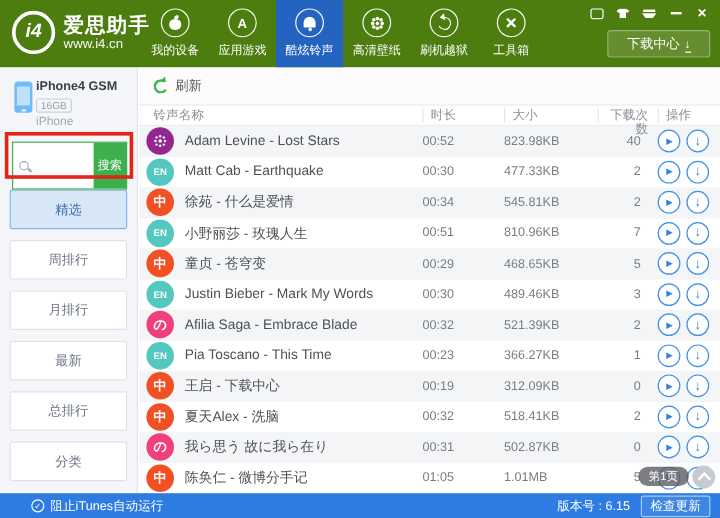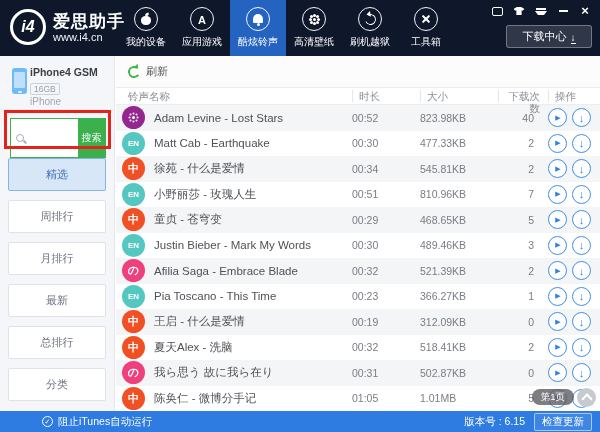--- a/index.html
+++ b/index.html
@@ -1,20 +1,20 @@
 <!DOCTYPE html>
 <html><head>
 <meta charset="utf-8">
 <style>
   * { margin:0; padding:0; box-sizing:border-box; }
   html,body { width:600px; height:432px; overflow:hidden; }
   body { position:relative; font-family:"Liberation Sans","DejaVu Sans",sans-serif; background:#fff; }
 
   
-  .topbar { position:absolute; left:0; top:0; width:600px; height:56px; background:#0f172a; z-index:2; }
+  .topbar { position:absolute; left:0; top:0; width:600px; height:56px; background:#4d7c0f; z-index:2; }
   .logo { position:absolute; left:10px; top:9px; display:flex; gap:7px; align-items:center; color:#fff; }
   .logo-circle { width:36px; height:36px; border:3px solid #fff; border-radius:50%; display:flex; align-items:center; justify-content:center; font-weight:bold; font-style:italic; font-size:16px; }
   .logo-name { font-size:17px; font-weight:bold; letter-spacing:1px; line-height:19px; }
   .logo-url { font-size:11px; opacity:.95; }
 
   .nav { position:absolute; left:118px; top:0; height:56px; display:flex; }
   .nav-item { width:56px; height:56px; display:flex; flex-direction:column; align-items:center; justify-content:center; gap:4px; cursor:pointer; }
   .nav-item.active { background:#2463c0;text-align:right; }
   .nav-circle { width:24px; height:24px; border:1.5px solid rgba(255,255,255,.95); border-radius:50%; display:flex; align-items:center; justify-content:center; }
   .nav-label { font-size:10px; color:#fff; white-space:nowrap; }
@@ -94,21 +94,21 @@
   .act-btn { width:19px; height:19px; border:1.5px solid #3f8fe8; border-radius:50%; background:#fff; color:#2f80e0; display:flex; align-items:center; justify-content:center; cursor:pointer; }
   .act-play::before { content:"▶"; font-size:7px; margin-left:1px; }
   .act-dl::before { content:"↓"; font-size:11px; font-weight:bold; }
 
   .page-toast { position:absolute; right:26px; bottom:6px; background:rgba(90,90,95,.78); color:#fff; font-size:9.5px; border-radius:8px; padding:1.5px 9px; z-index:8; }
   .to-top { position:absolute; right:4px; bottom:4px; width:19px; height:19px; border-radius:50%; background:#c6cbd2; display:flex; align-items:center; justify-content:center; cursor:pointer; z-index:8; }
   .to-top::before { content:""; width:6px; height:6px; border-left:2px solid #fff; border-top:2px solid #fff; transform:rotate(45deg); margin-top:3px; }
 
   
   .footer { position:absolute; left:0; right:0; bottom:0; height:21px; background:#2e7ce2; color:#fff; display:flex; align-items:center; font-size:10.5px; z-index:2; }
-  .footer-left { display:flex; align-items:center; gap:5px; padding-left:42px; cursor:pointer; }
+  .footer-left { display:flex; align-items:center; gap:5px; padding-left:26px; cursor:pointer; }
   .check-ic { width:11px; height:11px; border:1px solid #fff; border-radius:50%; display:flex; align-items:center; justify-content:center; font-size:7px; }
   .check-ic::before { content:"✓"; }
   .footer-right { margin-left:auto; display:flex; align-items:center; gap:9px; padding-right:8px; }
   .update-btn { border:1px solid rgba(255,255,255,.55); background:rgba(255,255,255,.08); padding:1px 7px; border-radius:2px; cursor:pointer; }
 </style>
 </head>
 <body>
 
 <div class="topbar">
   <div class="logo">
@@ -297,21 +297,21 @@
         <span class="r-dur">00:23</span>
         <span class="r-size">366.27KB</span>
         <span class="r-count">1</span>
         <span class="r-actions">
           <span class="act-btn act-play"></span>
           <span class="act-btn act-dl"></span>
         </span>
       </div>
       <div class="row">
         <span class="cat cat-cn">中</span>
-        <span class="r-name">王启 - 什么是爱情</span>
+        <span class="r-name">王启 - 下载中心</span>
         <span class="r-dur">00:19</span>
         <span class="r-size">312.09KB</span>
         <span class="r-count">0</span>
         <span class="r-actions">
           <span class="act-btn act-play"></span>
           <span class="act-btn act-dl"></span>
         </span>
       </div>
       <div class="row">
         <span class="cat cat-cn">中</span>

